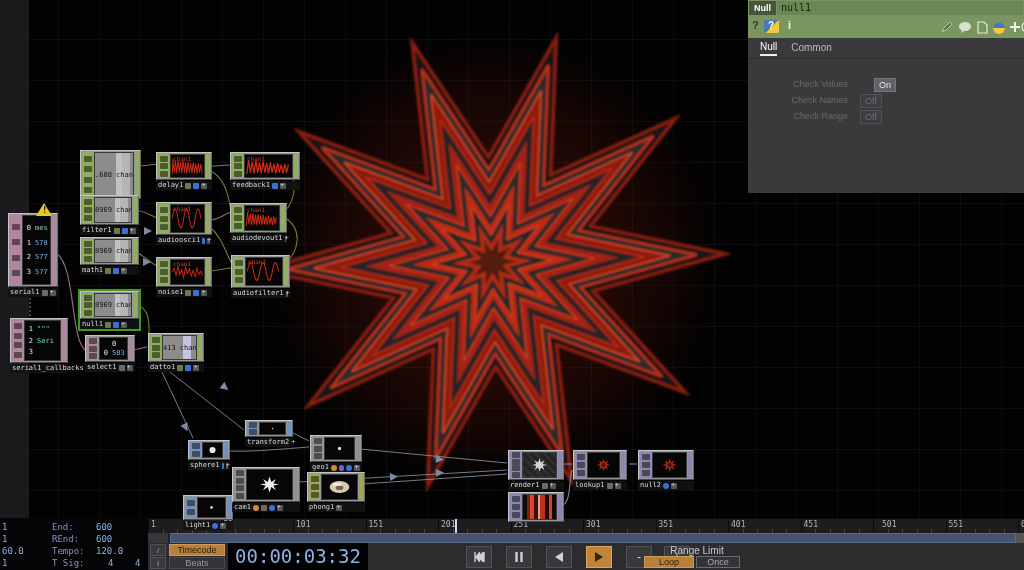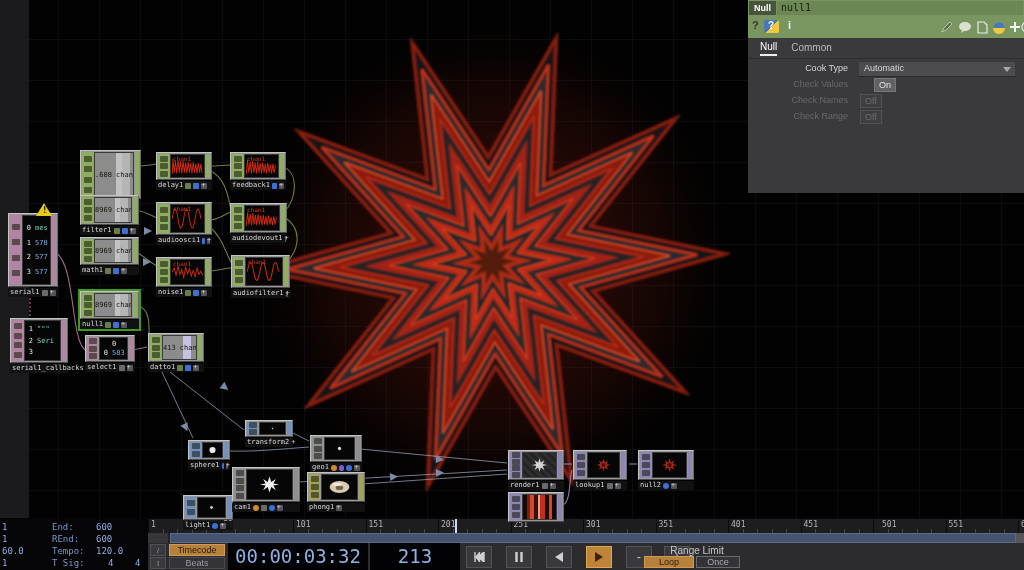--- a/index.html
+++ b/index.html
@@ -343,21 +343,21 @@
             <i></i>
           </div>
         </div>
       <div class="nl">
           <span class="nlt">noise1</span>
           <i class="fl fol"></i>
           <i class="fl fbl"></i>
           <i class="fl fpl"></i>
         </div>
     </div>
-    <div class="node" style="left:230px;top:152px;width:56px">
+    <div class="node" style="left:230px;top:152px;width:70px">
       <div class="nb" style="height:28px">
           <div class="rail chop">
             <i></i>
             <i></i>
             <i></i>
           </div>
         <div class="disp ddark">
             <span class="chtag">chan1</span>
           <svg class="wf" viewBox="0 0 52 30" preserveAspectRatio="none">
               <path d="M2,26 L4,7 L6,24 L8,9 L10,25 L12,8 L14,24 L16,10 L18,25 L20,9 L22,24 L24,11 L26,25 L28,10 L30,24 L32,12 L34,25 L36,11 L38,24 L40,13 L42,25 L44,12 L46,24 L48,13"></path>
@@ -779,24 +779,20 @@
       <svg class="tic" style="left:261px" width="12" height="13">
           <path d="M6,1 L6,11 M1,6 L11,6" stroke="#f0f4ea" stroke-width="2"></path>
         </svg>
       <svg class="tic" style="left:272px" width="10" height="13">
           <circle cx="7" cy="6" r="5" fill="none" stroke="#e8e8e8" stroke-width="1.2"></circle>
         </svg>
     </div>
     <div id="ptabs">
       <span class="ptab act">Null</span>
       <span class="ptab">Common</span>
-    </div>
-    <div class="prow" style="left:0;right:4px;top:62px">
-      <span class="plab" style="right:172px">Cook Type</span>
-      <div id="pdrop"><span>Automatic</span><span class="arr"></span></div>
     </div>
     <div class="prow" style="left:0;right:4px;top:78px">
       <span class="plab dim">Check Values</span>
       <span class="tbtn on" style="left:126px">On</span>
     </div>
     <div class="prow" style="left:0;right:4px;top:94px">
       <span class="plab dim">Check Names</span>
       <span class="tbtn off" style="left:112px">Off</span>
     </div>
     <div class="prow" style="left:0;right:4px;top:110px">
@@ -914,21 +910,20 @@
     <div id="sthumb"></div>
     <div id="send"></div>
   </div>
 
   <div id="controls">
     <div class="mini" style="top:1px">/</div>
     <div class="mini" style="top:14px">I</div>
     <div id="btn-timecode">Timecode</div>
     <div id="btn-beats">Beats</div>
     <div id="tcdisp">00:00:03:32</div>
-    <div id="frdisp">213</div>
     <div class="pbtn" style="left:318px">
         <svg width="12" height="10">
           <path d="M2,0 L2,10 M11,0 L5,5 L11,10 Z M7,0 L3,5 L7,10" fill="#cfcfd4" stroke="#cfcfd4" stroke-width="1.4"></path>
         </svg>
       </div>
     <div class="pbtn" style="left:358px">
         <svg width="8" height="10">
           <path d="M1.5,0 L1.5,10 M6.5,0 L6.5,10" stroke="#cfcfd4" stroke-width="2.4"></path>
         </svg>
       </div>

